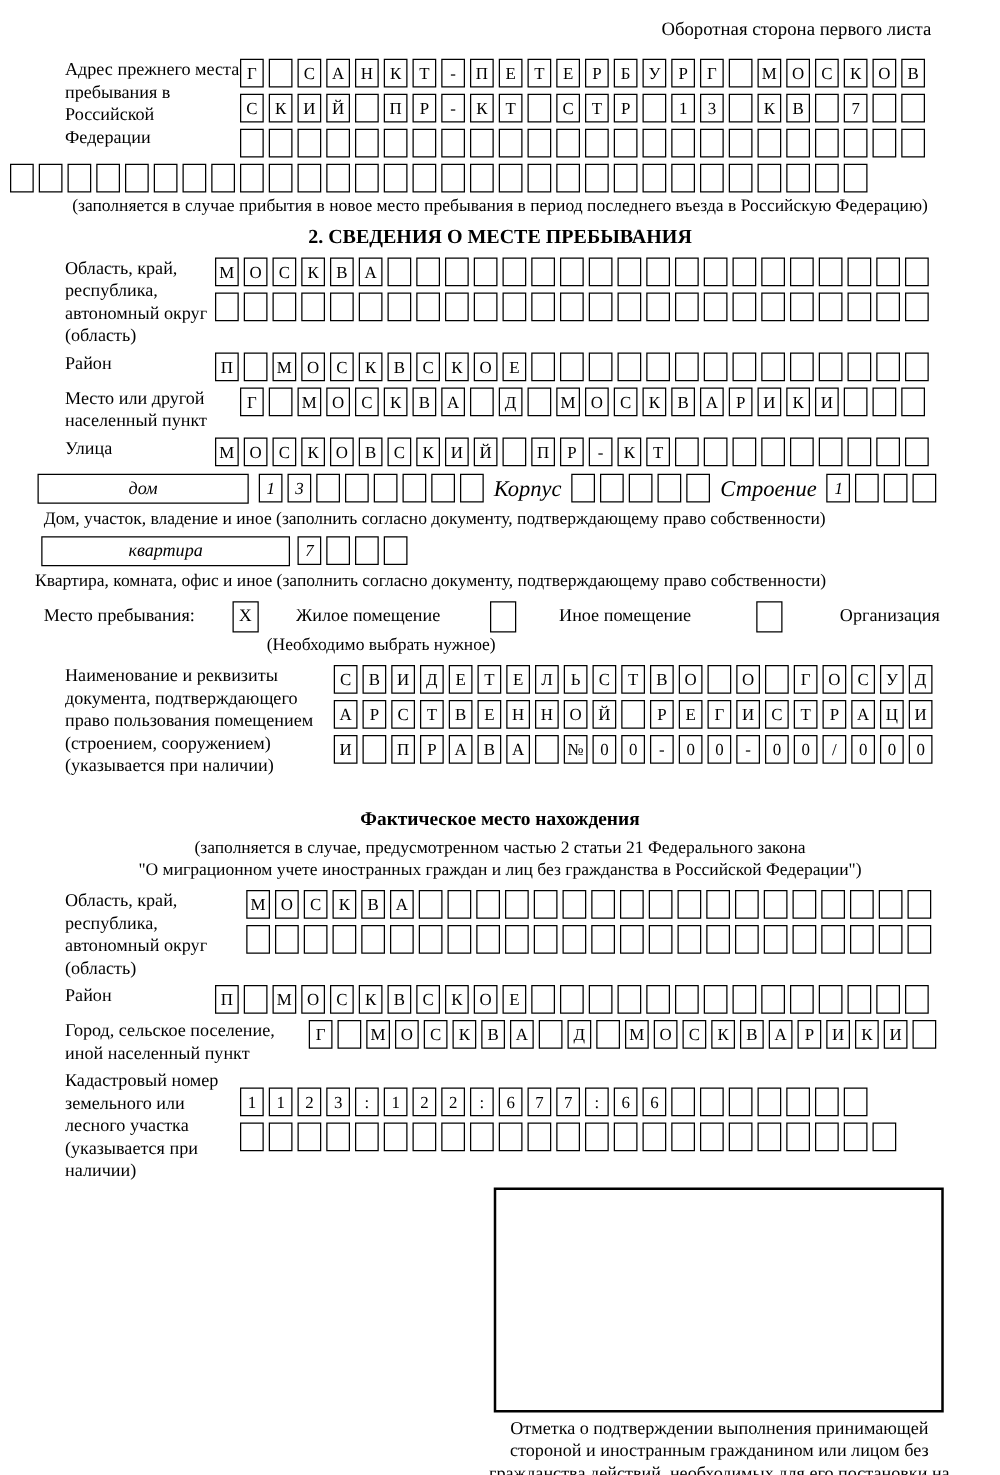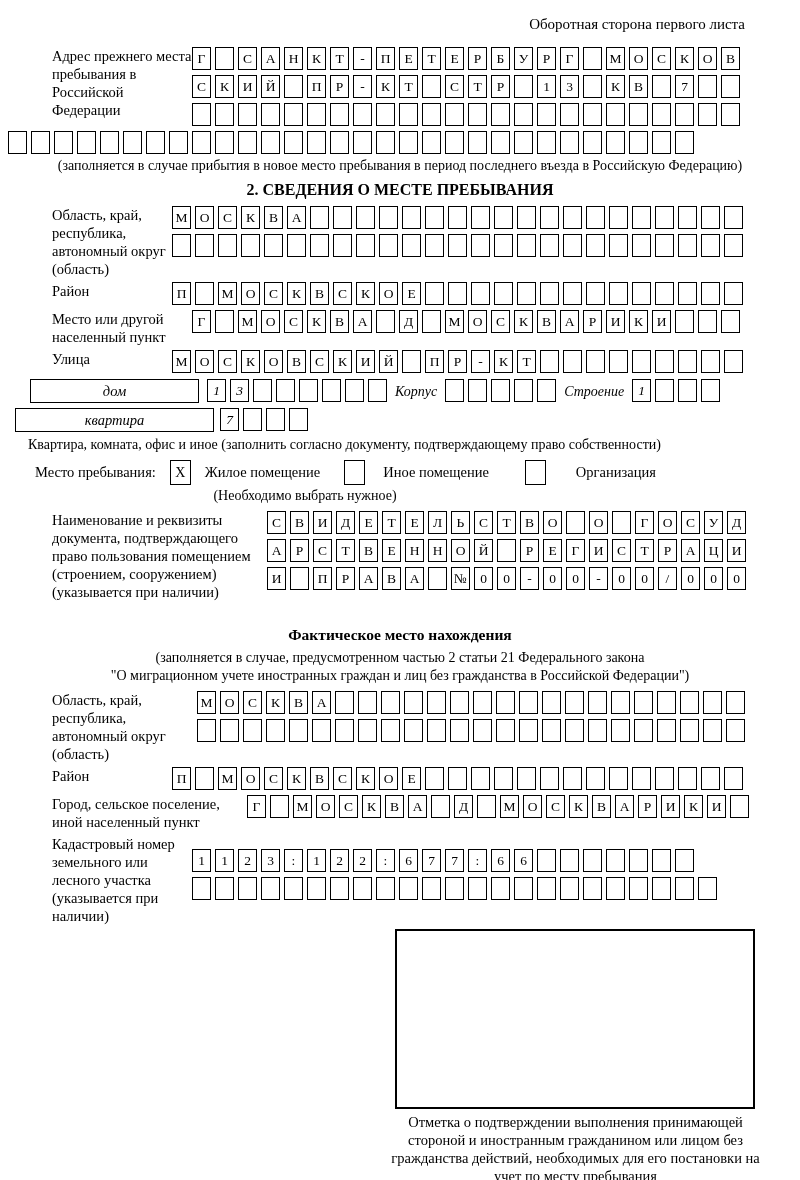--- a/index.html
+++ b/index.html
@@ -22,22 +22,22 @@
   }
   .note { font-size:14px; line-height:18px; }
   .note.center { text-align:center; }
   .sect-title { text-align:center; font-weight:bold; font-size:16px; line-height:20px; }
   .sub-title { text-align:center; font-weight:bold; font-size:15.5px; line-height:20px; }
   .inline-box {
     border:1.5px solid #000; height:22px; line-height:22px;
     text-align:center; font-size:14.5px; flex-shrink:0;
   }
   .houserow { display:flex; align-items:flex-start; padding-left:30px;font-style:italic; }
-  .hlbl { font-size:14px; line-height:25px; flex-shrink:0; }
-  .cbrow { display:flex; align-items:center; padding-left:35px; font-size:14.5px; }
+  .hlbl { font-size:18px; line-height:25px; flex-shrink:0; }
+  .cbrow { display:flex; align-items:center; padding-left:35px; font-size:14.5px;gap:16px; }
   .cb {
     display:inline-block; width:19px; height:23px; border:1.5px solid #000;
     text-align:center; font-size:14px; line-height:23px; flex-shrink:0;
   }
   .stamp-box { margin-left:395px; width:356px; height:176px; border:2px solid #000; }
   .stamp-caption { margin-left:378px; width:395px; text-align:center; font-size:14.5px; line-height:18px; }
   .mt2{margin-top:2px}.mt3{margin-top:3px}.mt4{margin-top:4px}.mt5{margin-top:5px}
   .mt6{margin-top:6px}.mt14{margin-top:14px}
 </style>
 </head>
@@ -339,22 +339,23 @@
         <span class="cell">&nbsp;</span>
       </div>
     <div class="hlbl" style="margin:0 8px">Строение</div>
     <div class="cellrow">
         <span class="cell">1</span>
         <span class="cell">&nbsp;</span>
         <span class="cell">&nbsp;</span>
         <span class="cell">&nbsp;</span>
       </div>
   </div>
-
-  <div class="houserow mt4" style="padding-left:15px">
+  <div class="note mt3" style="padding-left:35px">Дом, участок, владение и иное (заполнить согласно документу, подтверждающему право собственности)</div>
+
+  <div class="houserow mt4" style="padding-left:33px">
     <div class="inline-box" style="width:197px">квартира</div>
     <div class="cellrow" style="margin-left:6px">
         <span class="cell">7</span>
         <span class="cell">&nbsp;</span>
         <span class="cell">&nbsp;</span>
         <span class="cell">&nbsp;</span>
       </div>
   </div>
   <div class="note mt4" style="padding-left:28px">Квартира, комната, офис и иное (заполнить согласно документу, подтверждающему право собственности)</div>
 

